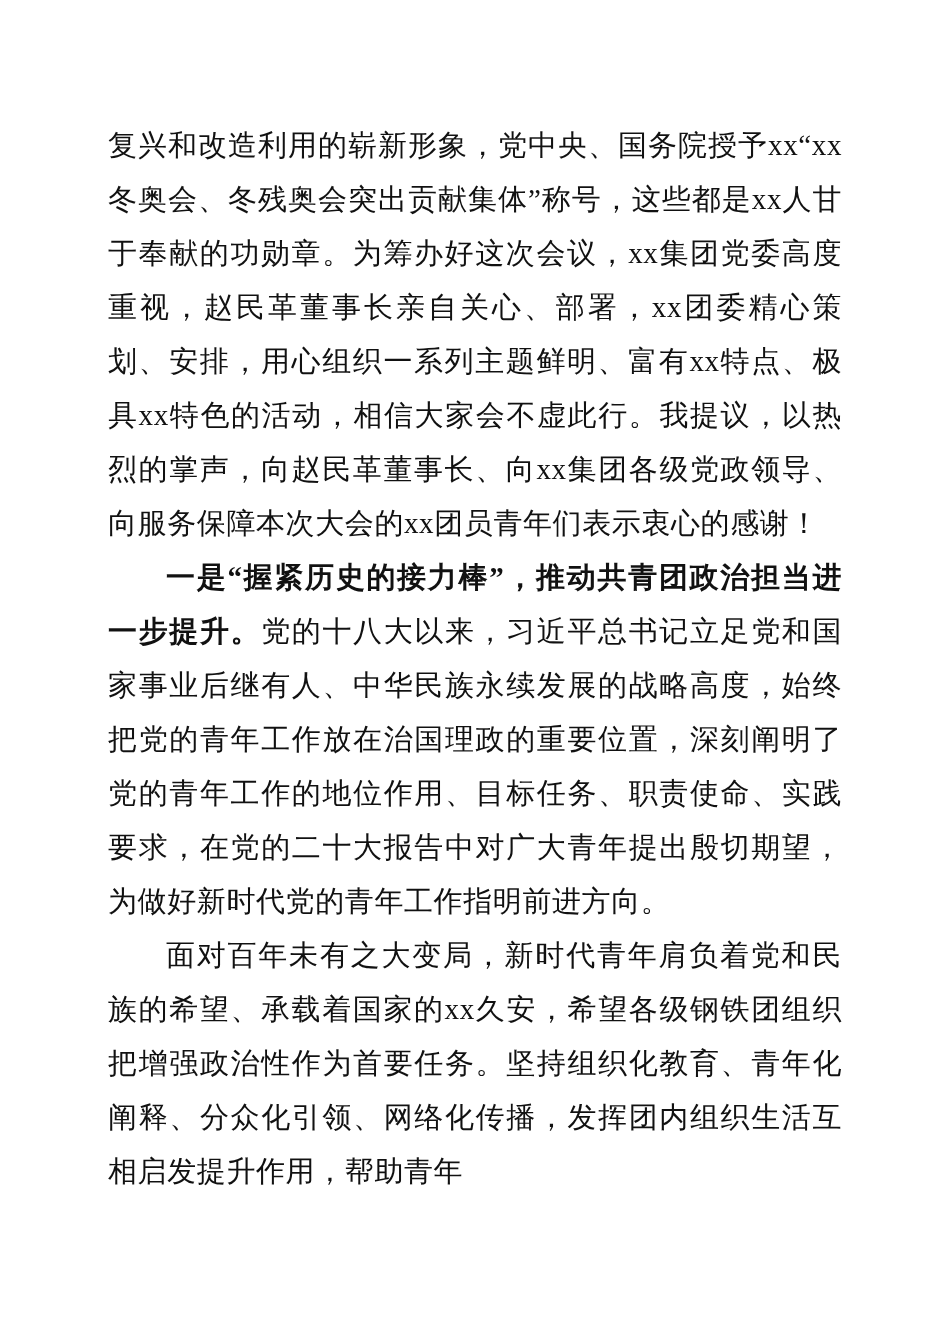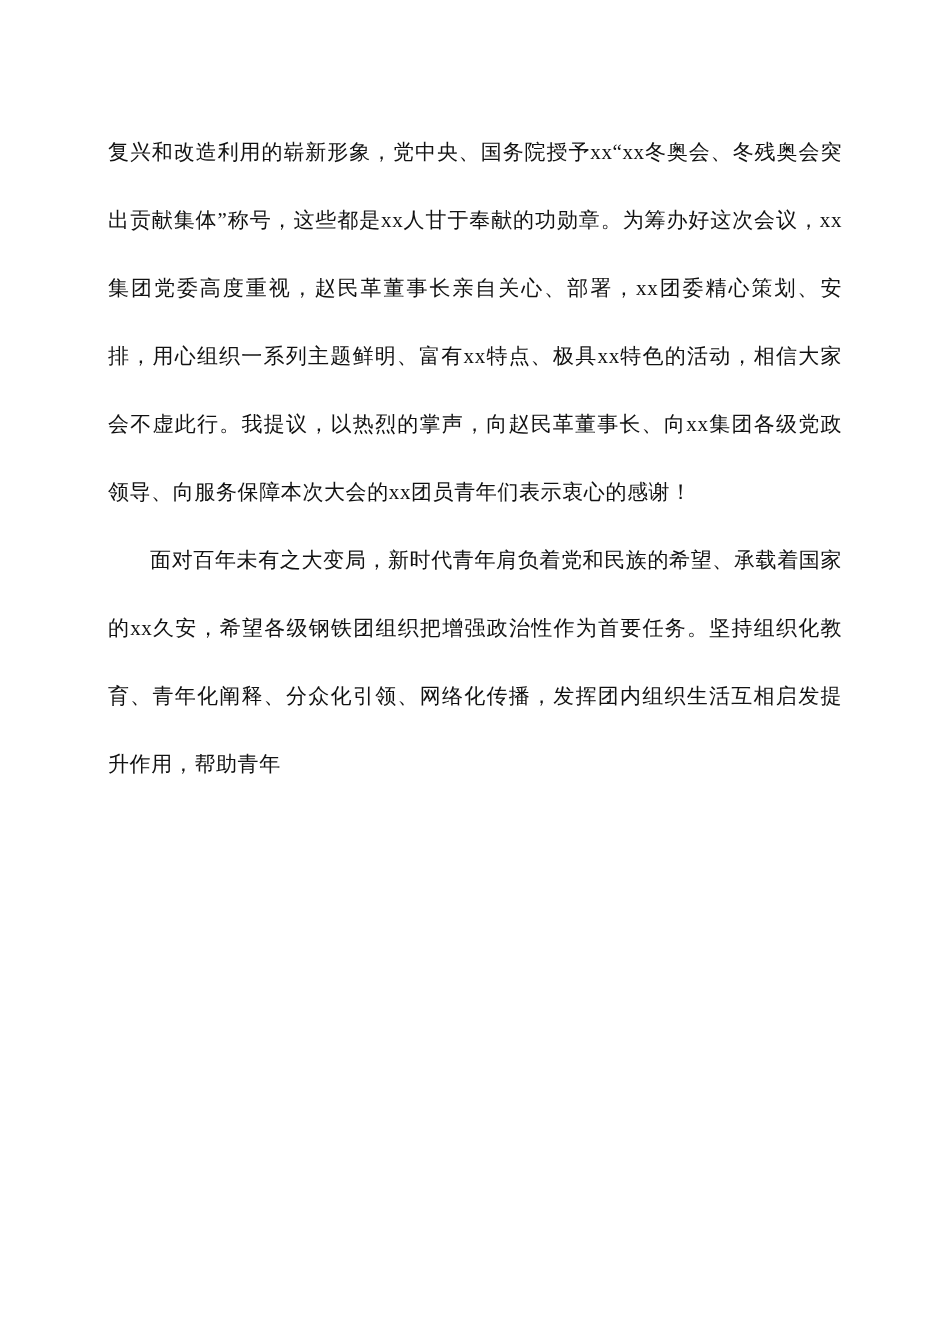--- a/index.html
+++ b/index.html
@@ -17,22 +17,22 @@
   }
   .page {
     box-sizing: border-box;
     width: 950px;
     height: 1344px;
     padding: 118px 108px 40px 108px;
     background: #ffffff;
     position: relative;
   }
   .doc-body {
-    font-size: 21px;
-    line-height: 68px;
+    font-size: 29px;
+    line-height: 54px;
     text-align: justify;
     text-justify: inter-ideograph;
     letter-spacing: 0.6px;
   }
   .para {
     margin: 0 0 0 0;
     text-indent: 2em;
     text-align: justify;
   }
   .para.no-indent {
@@ -46,19 +46,22 @@
 <body>
 
 <div class="page">
   <div class="doc-body">
 
     <p class="para no-indent">
       <span>复兴和改造利用的崭新形象，党中央、国务院授予xx“xx冬奥会、冬残奥会突出贡献集体”称号，这些都是xx人甘于奉献的功勋章。为筹办好这次会议，xx集团党委高度重视，赵民革董事长亲自关心、部署，xx团委精心策划、安排，用心组织一系列主题鲜明、富有xx特点、极具xx特色的活动，相信大家会不虚此行。我提议，以热烈的掌声，向赵民革董事长、向xx集团各级党政领导、向服务保障本次大会的xx团员青年们表示衷心的感谢！</span>
     </p>
 
 
+    <p class="para">
+      <span class="lead-bold">一是“握紧历史的接力棒”，推动共青团政治担当进一步提升。</span><span>党的十八大以来，习近平总书记立足党和国家事业后继有人、中华民族永续发展的战略高度，始终把党的青年工作放在治国理政的重要位置，深刻阐明了党的青年工作的地位作用、目标任务、职责使命、实践要求，在党的二十大报告中对广大青年提出殷切期望，为做好新时代党的青年工作指明前进方向。</span>
+    </p>
 
     <p class="para">
       <span>面对百年未有之大变局，新时代青年肩负着党和民族的希望、承载着国家的xx久安，希望各级钢铁团组织把增强政治性作为首要任务。坚持组织化教育、青年化阐释、分众化引领、网络化传播，发挥团内组织生活互相启发提升作用，帮助青年</span>
     </p>
 
   </div>
 </div>
 
 </body></html>

